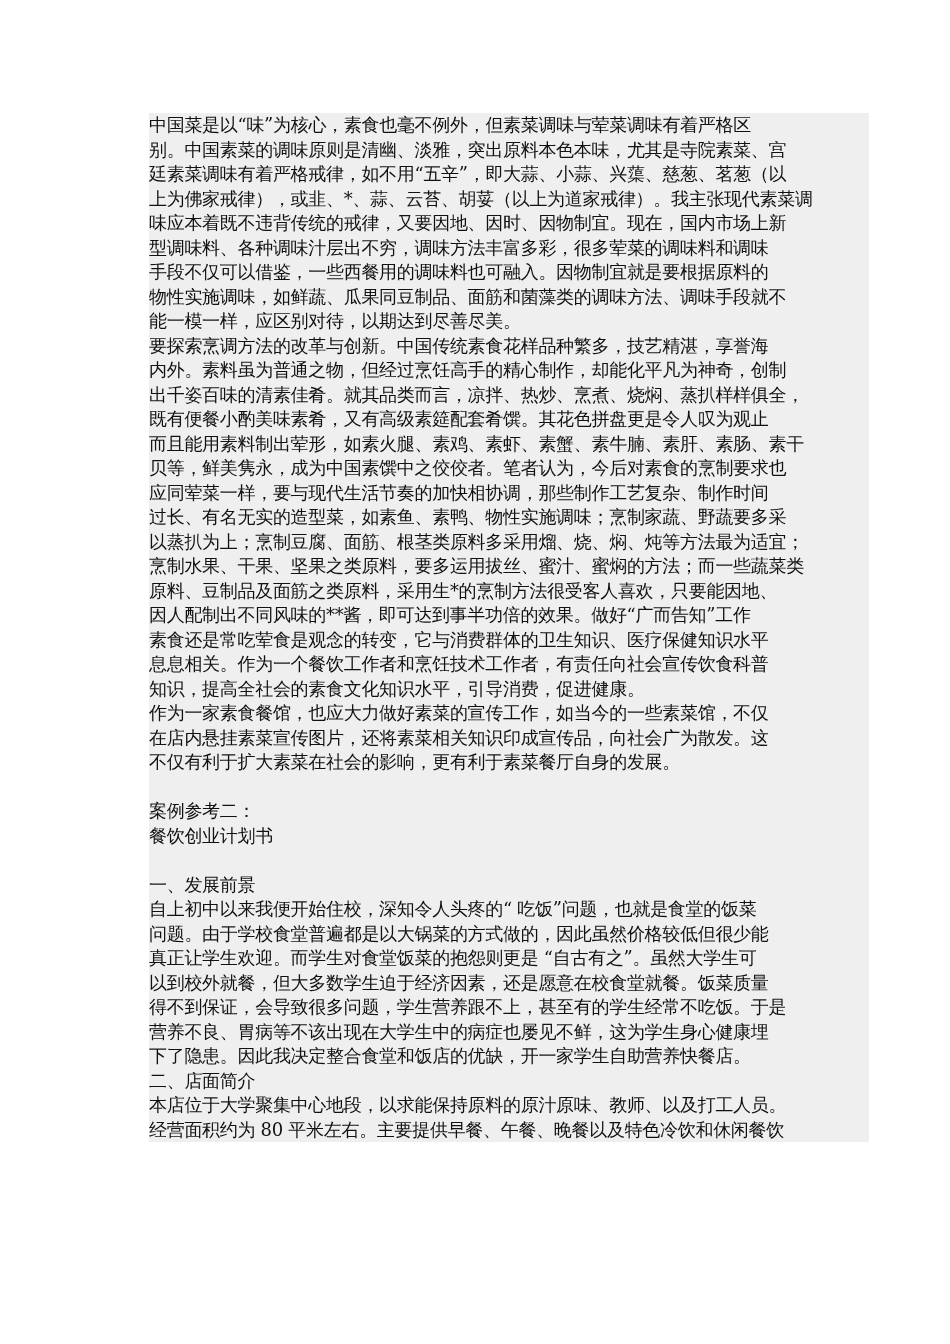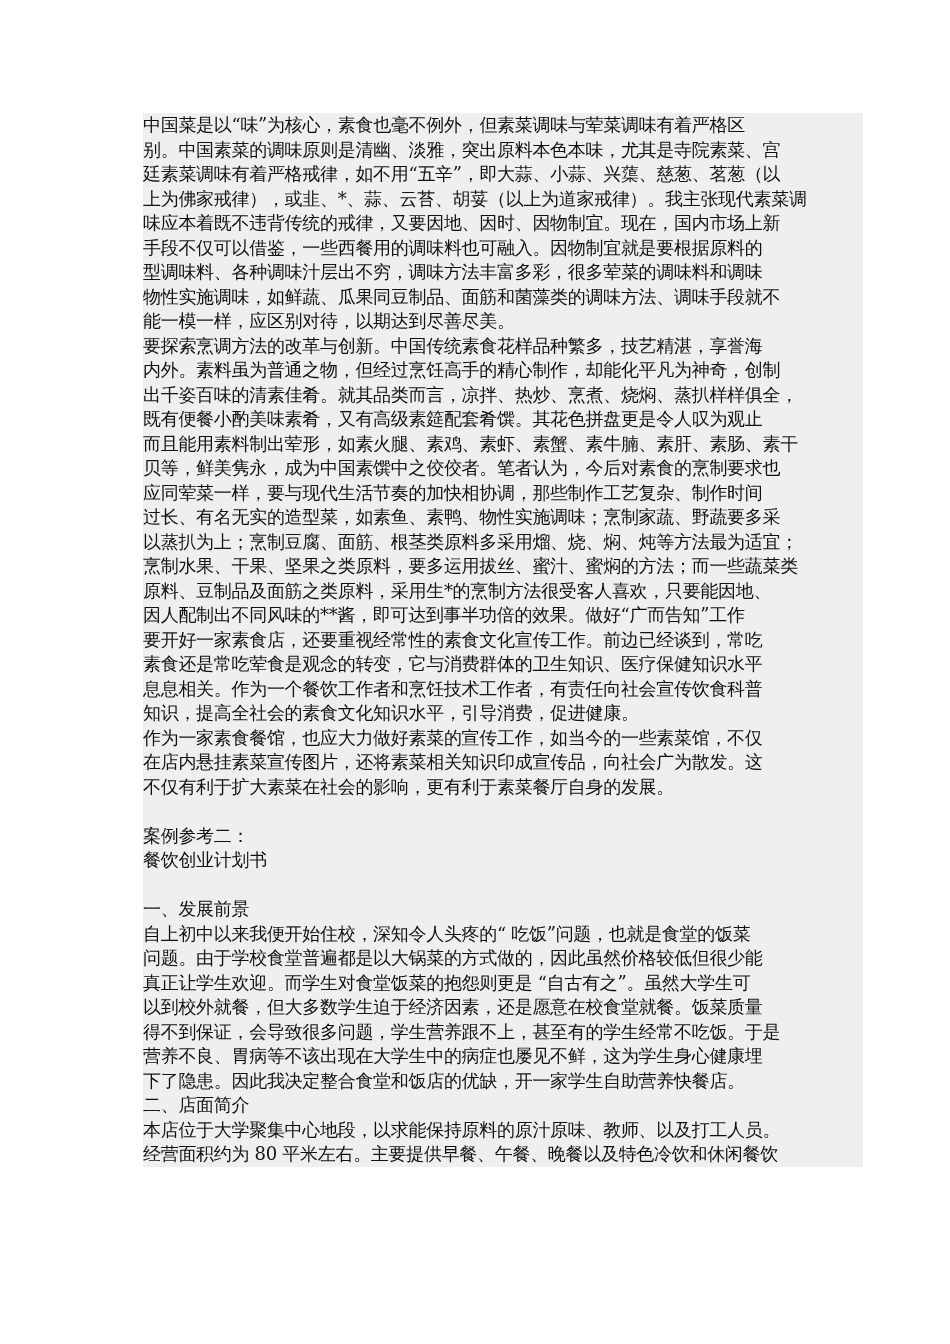--- a/index.html
+++ b/index.html
@@ -8,21 +8,21 @@
       background: #ffffff;
     }
     body {
       width: 950px;
       height: 1344px;
       position: relative;
       overflow: hidden;
     }
     .page-block {
       position: absolute;
-      left: 143px;
+      left: 149px;
       top: 113px;
       width: 720px;
       background: #efefef;
       font-family: "DejaVu Serif", "Liberation Serif", serif;
       font-size: 18px;
       line-height: 24.5px;
       color: #111111;
     }
     .line {
       display: block;
@@ -37,37 +37,36 @@
   </style>
 </head>
 <body>
 
 <div class="page-block">
   <span class="line">中国菜是以“味”为核心，素食也毫不例外，但素菜调味与荤菜调味有着严格区</span>
   <span class="line">别。中国素菜的调味原则是清幽、淡雅，突出原料本色本味，尤其是寺院素菜、宫</span>
   <span class="line">廷素菜调味有着严格戒律，如不用“五辛”，即大蒜、小蒜、兴蕖、慈葱、茗葱（以</span>
   <span class="line">上为佛家戒律），或韭、*、蒜、云苔、胡荽（以上为道家戒律）。我主张现代素菜调</span>
   <span class="line">味应本着既不违背传统的戒律，又要因地、因时、因物制宜。现在，国内市场上新</span>
+  <span class="line">型调味料、各种调味汁层出不穷，调味方法丰富多彩，很多荤菜的调味料和调味</span>
   <span class="line">手段不仅可以借鉴，一些西餐用的调味料也可融入。因物制宜就是要根据原料的</span>
-  <span class="line">型调味料、各种调味汁层出不穷，调味方法丰富多彩，很多荤菜的调味料和调味</span>
   <span class="line">物性实施调味，如鲜蔬、瓜果同豆制品、面筋和菌藻类的调味方法、调味手段就不</span>
   <span class="line">能一模一样，应区别对待，以期达到尽善尽美。</span>
   <span class="line">要探索烹调方法的改革与创新。中国传统素食花样品种繁多，技艺精湛，享誉海</span>
   <span class="line">内外。素料虽为普通之物，但经过烹饪高手的精心制作，却能化平凡为神奇，创制</span>
   <span class="line">出千姿百味的清素佳肴。就其品类而言，凉拌、热炒、烹煮、烧焖、蒸扒样样俱全，</span>
   <span class="line">既有便餐小酌美味素肴，又有高级素筵配套肴馔。其花色拼盘更是令人叹为观止</span>
   <span class="line">而且能用素料制出荤形，如素火腿、素鸡、素虾、素蟹、素牛腩、素肝、素肠、素干</span>
   <span class="line">贝等，鲜美隽永，成为中国素馔中之佼佼者。笔者认为，今后对素食的烹制要求也</span>
   <span class="line">应同荤菜一样，要与现代生活节奏的加快相协调，那些制作工艺复杂、制作时间</span>
   <span class="line">过长、有名无实的造型菜，如素鱼、素鸭、物性实施调味；烹制家蔬、野蔬要多采</span>
   <span class="line">以蒸扒为上；烹制豆腐、面筋、根茎类原料多采用熘、烧、焖、炖等方法最为适宜；</span>
   <span class="line">烹制水果、干果、坚果之类原料，要多运用拔丝、蜜汁、蜜焖的方法；而一些蔬菜类</span>
   <span class="line">原料、豆制品及面筋之类原料，采用生*的烹制方法很受客人喜欢，只要能因地、</span>
   <span class="line">因人配制出不同风味的**酱，即可达到事半功倍的效果。做好“广而告知”工作</span>
-  <span class="line">要开好一家素食店，还要重视经常性的素食文化宣传工作。前边已经谈到，常吃</span>
   <span class="line">素食还是常吃荤食是观念的转变，它与消费群体的卫生知识、医疗保健知识水平</span>
   <span class="line">息息相关。作为一个餐饮工作者和烹饪技术工作者，有责任向社会宣传饮食科普</span>
   <span class="line">知识，提高全社会的素食文化知识水平，引导消费，促进健康。</span>
   <span class="line">作为一家素食餐馆，也应大力做好素菜的宣传工作，如当今的一些素菜馆，不仅</span>
   <span class="line">在店内悬挂素菜宣传图片，还将素菜相关知识印成宣传品，向社会广为散发。这</span>
   <span class="line">不仅有利于扩大素菜在社会的影响，更有利于素菜餐厅自身的发展。</span>
   <span class="line blank"></span>
   <span class="line">案例参考二：</span>
   <span class="line">餐饮创业计划书</span>
   <span class="line blank"></span>

